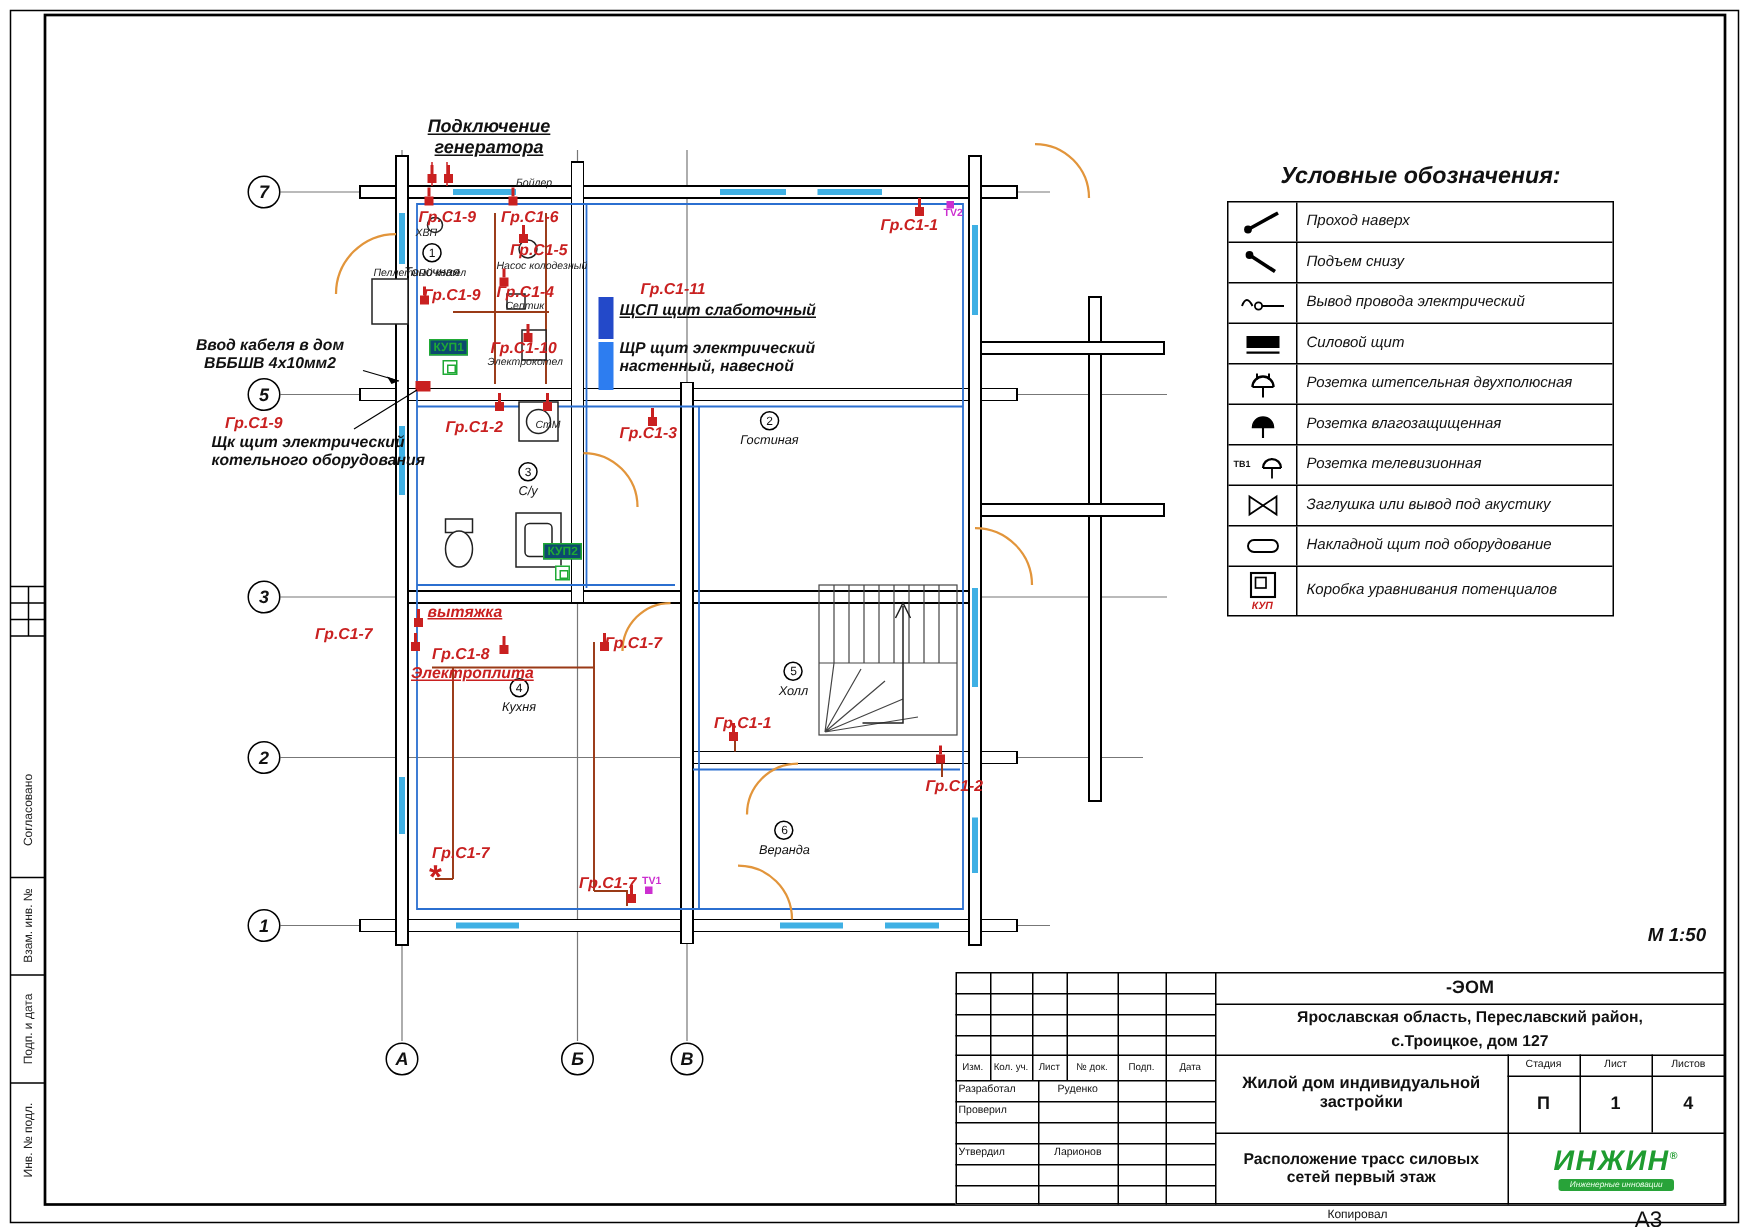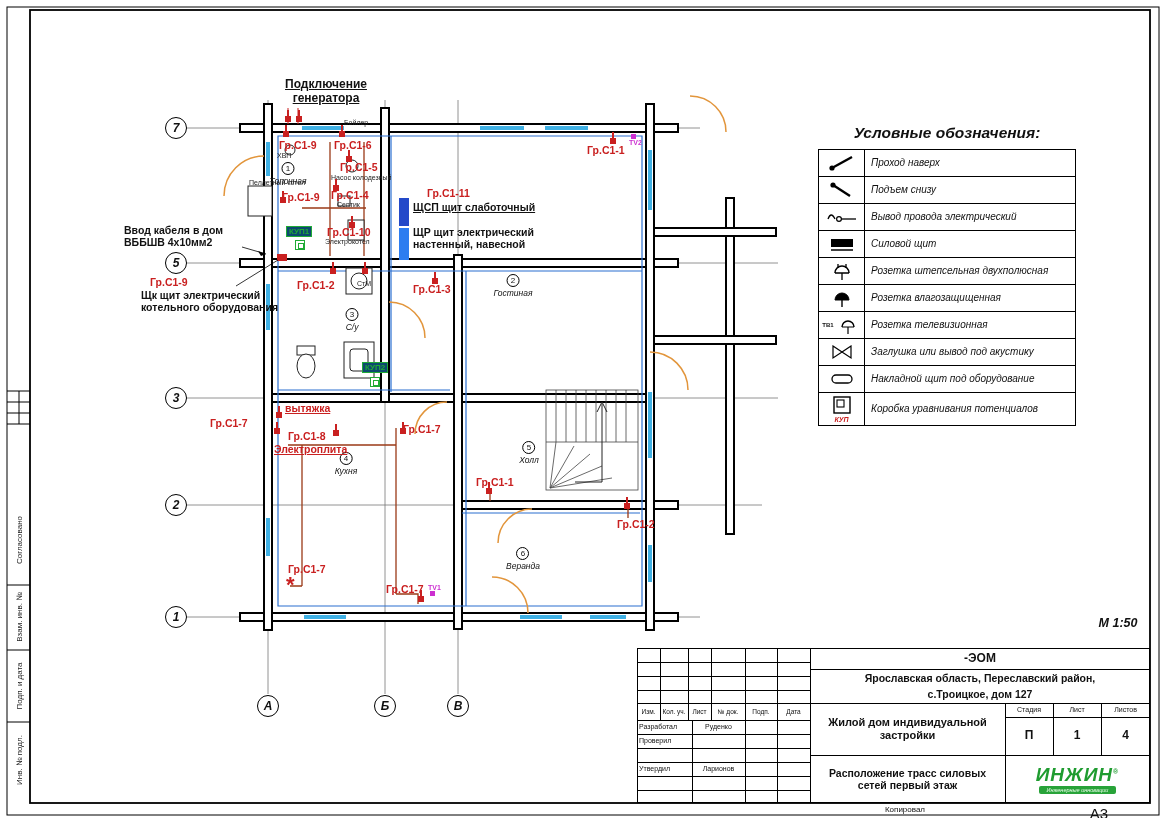--- a/index.html
+++ b/index.html
@@ -3,47 +3,47 @@
 <meta charset="utf-8">
 <style>
 *{margin:0;padding:0;box-sizing:border-box}
 html,body{background:#ddd}
 body{font-family:"Liberation Sans",sans-serif;color:#111}
 .sheet{position:relative;width:1166px;height:818px;background:#fff;overflow:hidden;margin:0 auto}
 .abs{position:absolute}
 svg.linework{position:absolute;left:0;top:0}
 
 #anno{position:absolute;left:0;top:0;width:1166px;height:818px;pointer-events:none}
-.plan-label{position:absolute;white-space:pre-line;line-height:1.15}
+.plan-label{position:absolute;font-style:italic;white-space:pre-line;line-height:1.15}
 .red{color:#c92020;font-size:10.5px;font-weight:bold}
 .blk{color:#111;font-size:10.5px;font-weight:bold}
 .blk-big{color:#111;font-size:12px;font-weight:bold}
 .tiny{color:#222;font-size:7px}
 .mag{color:#cc2fd0;font-size:7px;font-weight:bold;font-style:normal}
 .green{color:#1faa35;font-size:8px;font-weight:bold;font-style:normal;border:1px solid #1faa35;background:#0c4a6e;padding:0 2px}
 .u{text-decoration:underline}
 .ctr{text-align:center}
-.right{text-align:left}
+.right{text-align:center}
 .w100{width:100px}
 .w112{width:112px}
 .axis-circle{position:absolute;width:22px;height:22px;border:1.2px solid #000;border-radius:50%;background:#fff;font-size:12px;font-weight:bold;font-style:italic;display:flex;align-items:center;justify-content:center}
 .room{position:absolute;transform:translateX(-50%);text-align:center;font-style:italic;color:#111}
 .room .num{display:block;width:13px;height:13px;border:1px solid #000;border-radius:50%;font-size:8px;line-height:12px;margin:0 auto;font-style:normal;background:#fff}
 .room .nm{display:block;font-size:8.5px;margin-top:1px}
 .mark{position:absolute}
 .mark-socket-red{width:6px;height:6px;background:#c92020}
 .mark-socket-red::before{content:"";position:absolute;left:2px;top:-6px;width:1.5px;height:6px;background:#c92020}
 .mark-socket-magenta{width:5px;height:5px;background:#cc2fd0}
 .mark-asterisk-red{color:#c92020;font-size:22px;font-weight:bold;line-height:0.6}
 .mark-kup-box-green{width:10px;height:10px;border:1.5px solid #1faa35;background:#fff}
 .mark-kup-box-green::before{content:"";position:absolute;left:1.5px;top:1.5px;width:4px;height:4px;border:1px solid #1faa35}
 
 .strip-label{position:absolute;left:19px;transform:translate(-50%,-50%) rotate(-90deg);font-size:8px;white-space:nowrap;color:#222}
 
-.legend{position:absolute;left:818px;top:124px;width:258px}
+.legend{position:absolute;left:818px;top:109px;width:258px}
 .legend-title{font-size:15.5px;font-weight:bold;font-style:italic;text-align:center;margin-bottom:7px;white-space:nowrap}
 .legend-table{border:1.5px solid #000;background:#fff}
 .legend-row{display:flex;border-bottom:1px solid #000;min-height:27px;align-items:stretch}
 .legend-row:last-child{border-bottom:none}
 .legend-icon{width:46px;border-right:1px solid #000;display:flex;align-items:center;justify-content:center;gap:1px;padding:2px;flex-shrink:0}
 .legend-icon.potential-equalization-box-icon{flex-direction:column}
 .icon-text{font-size:6px;font-weight:bold}
 .kup-text{color:#c92020;font-size:7px;font-style:italic}
 .legend-label{flex:1;display:flex;align-items:center;padding:3px 6px;font-size:10px;font-style:italic;line-height:1.2}
 

